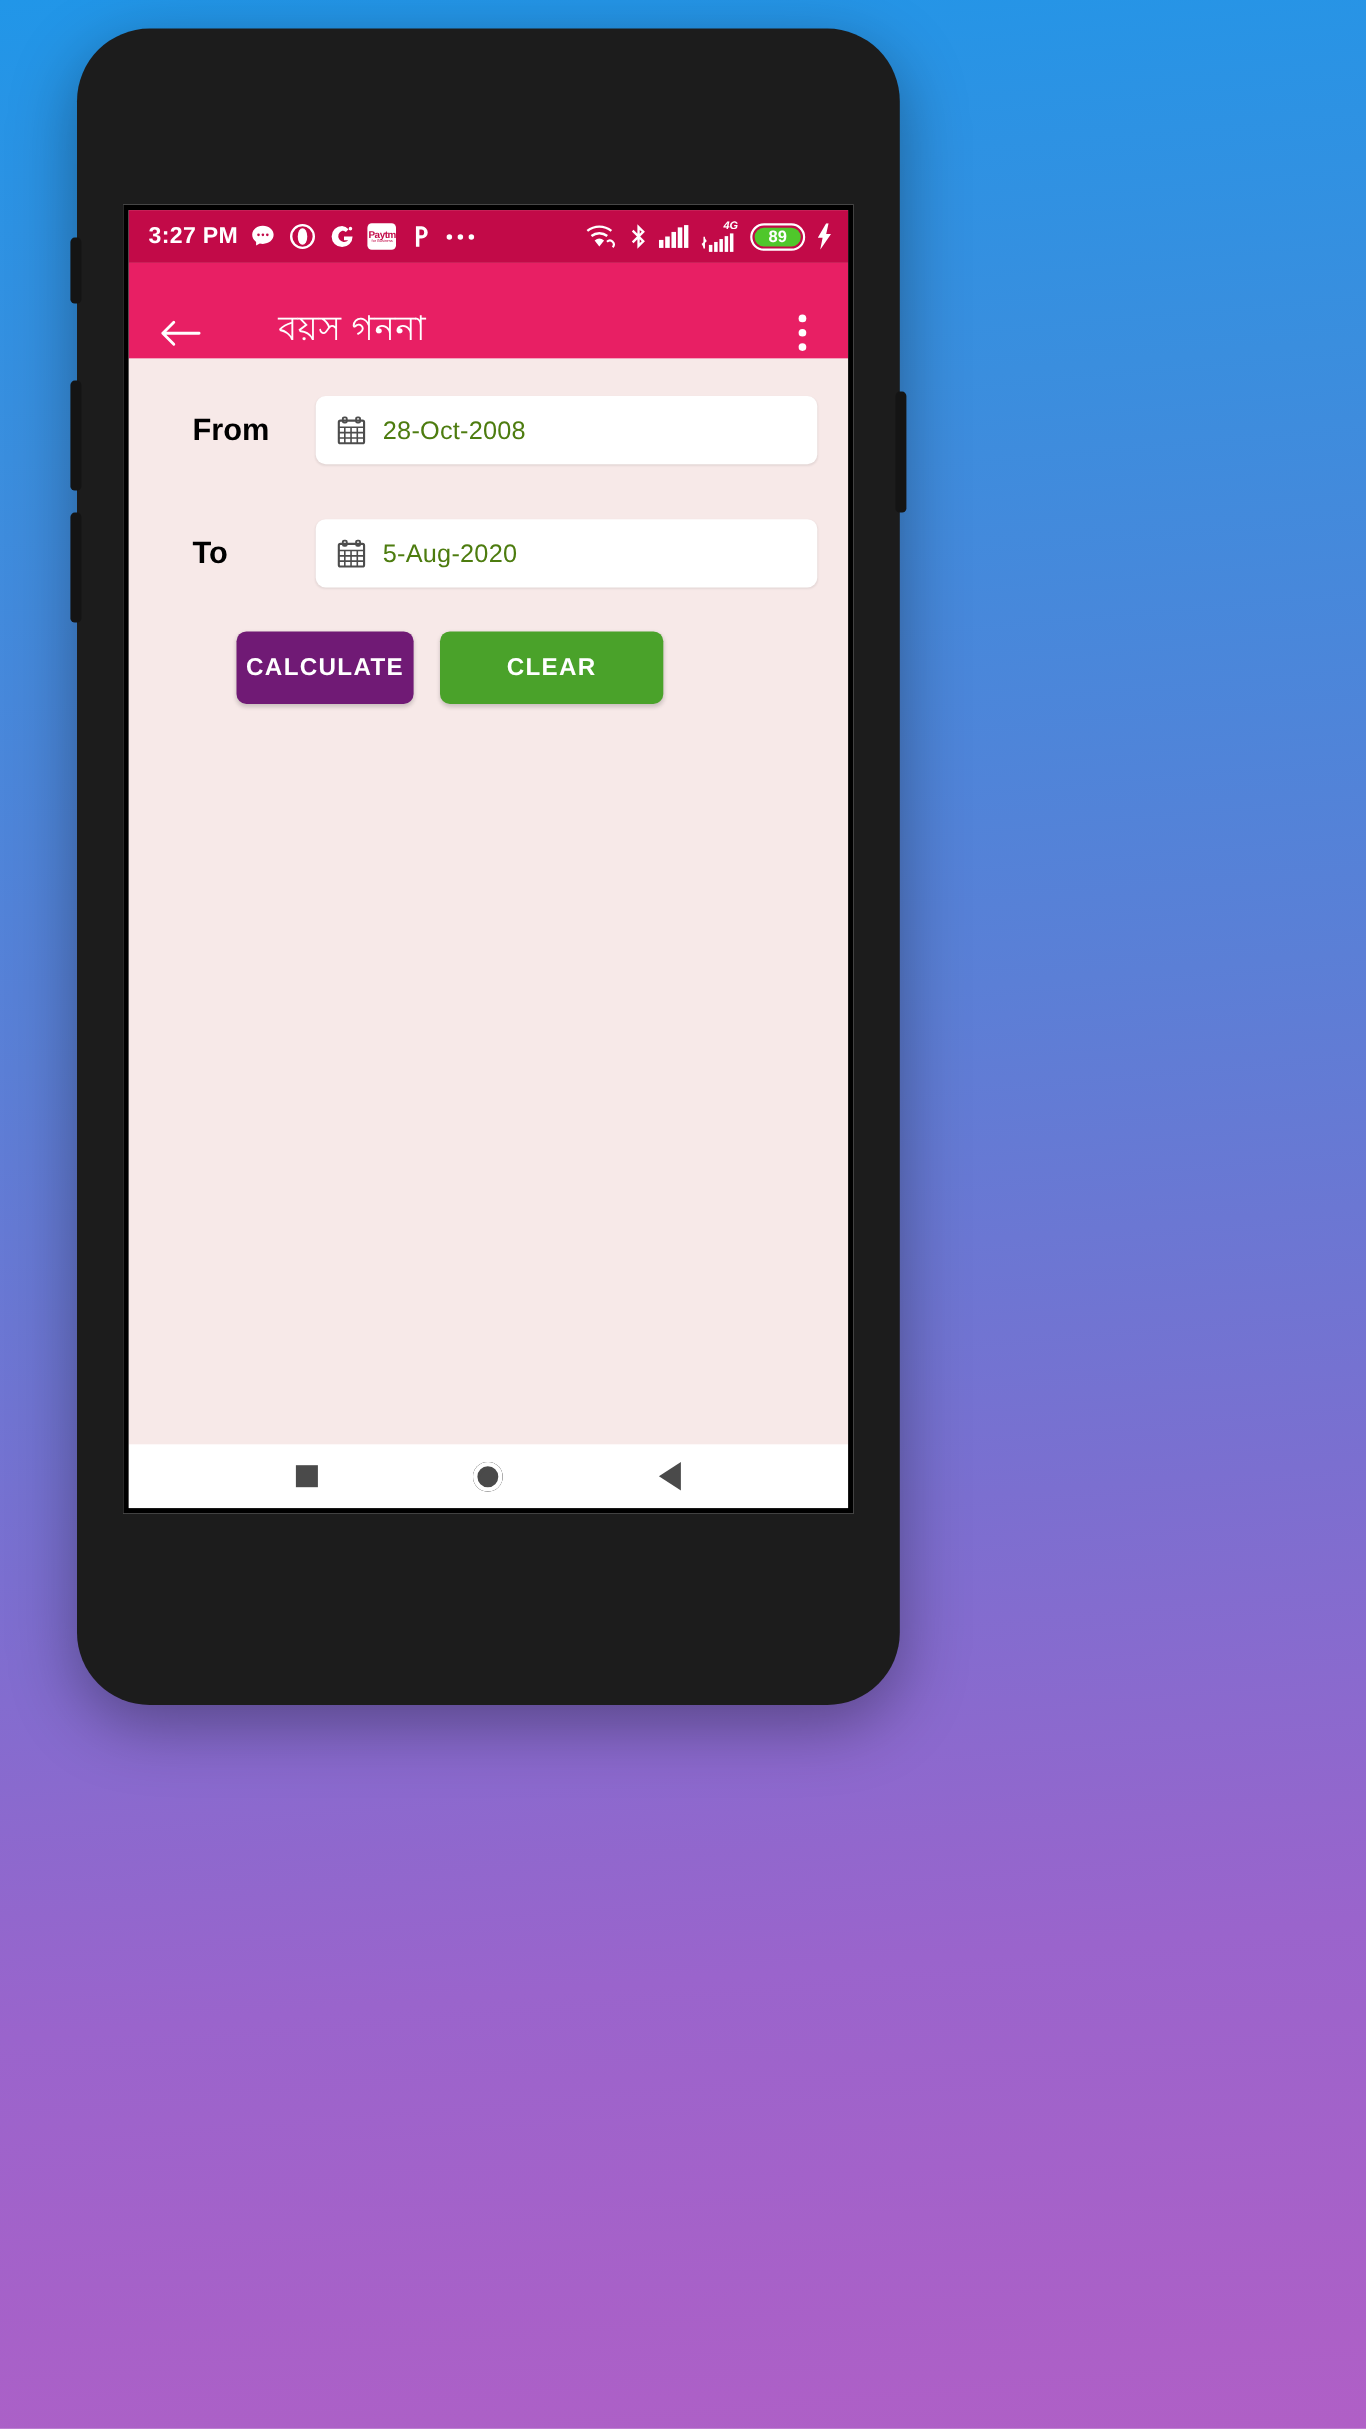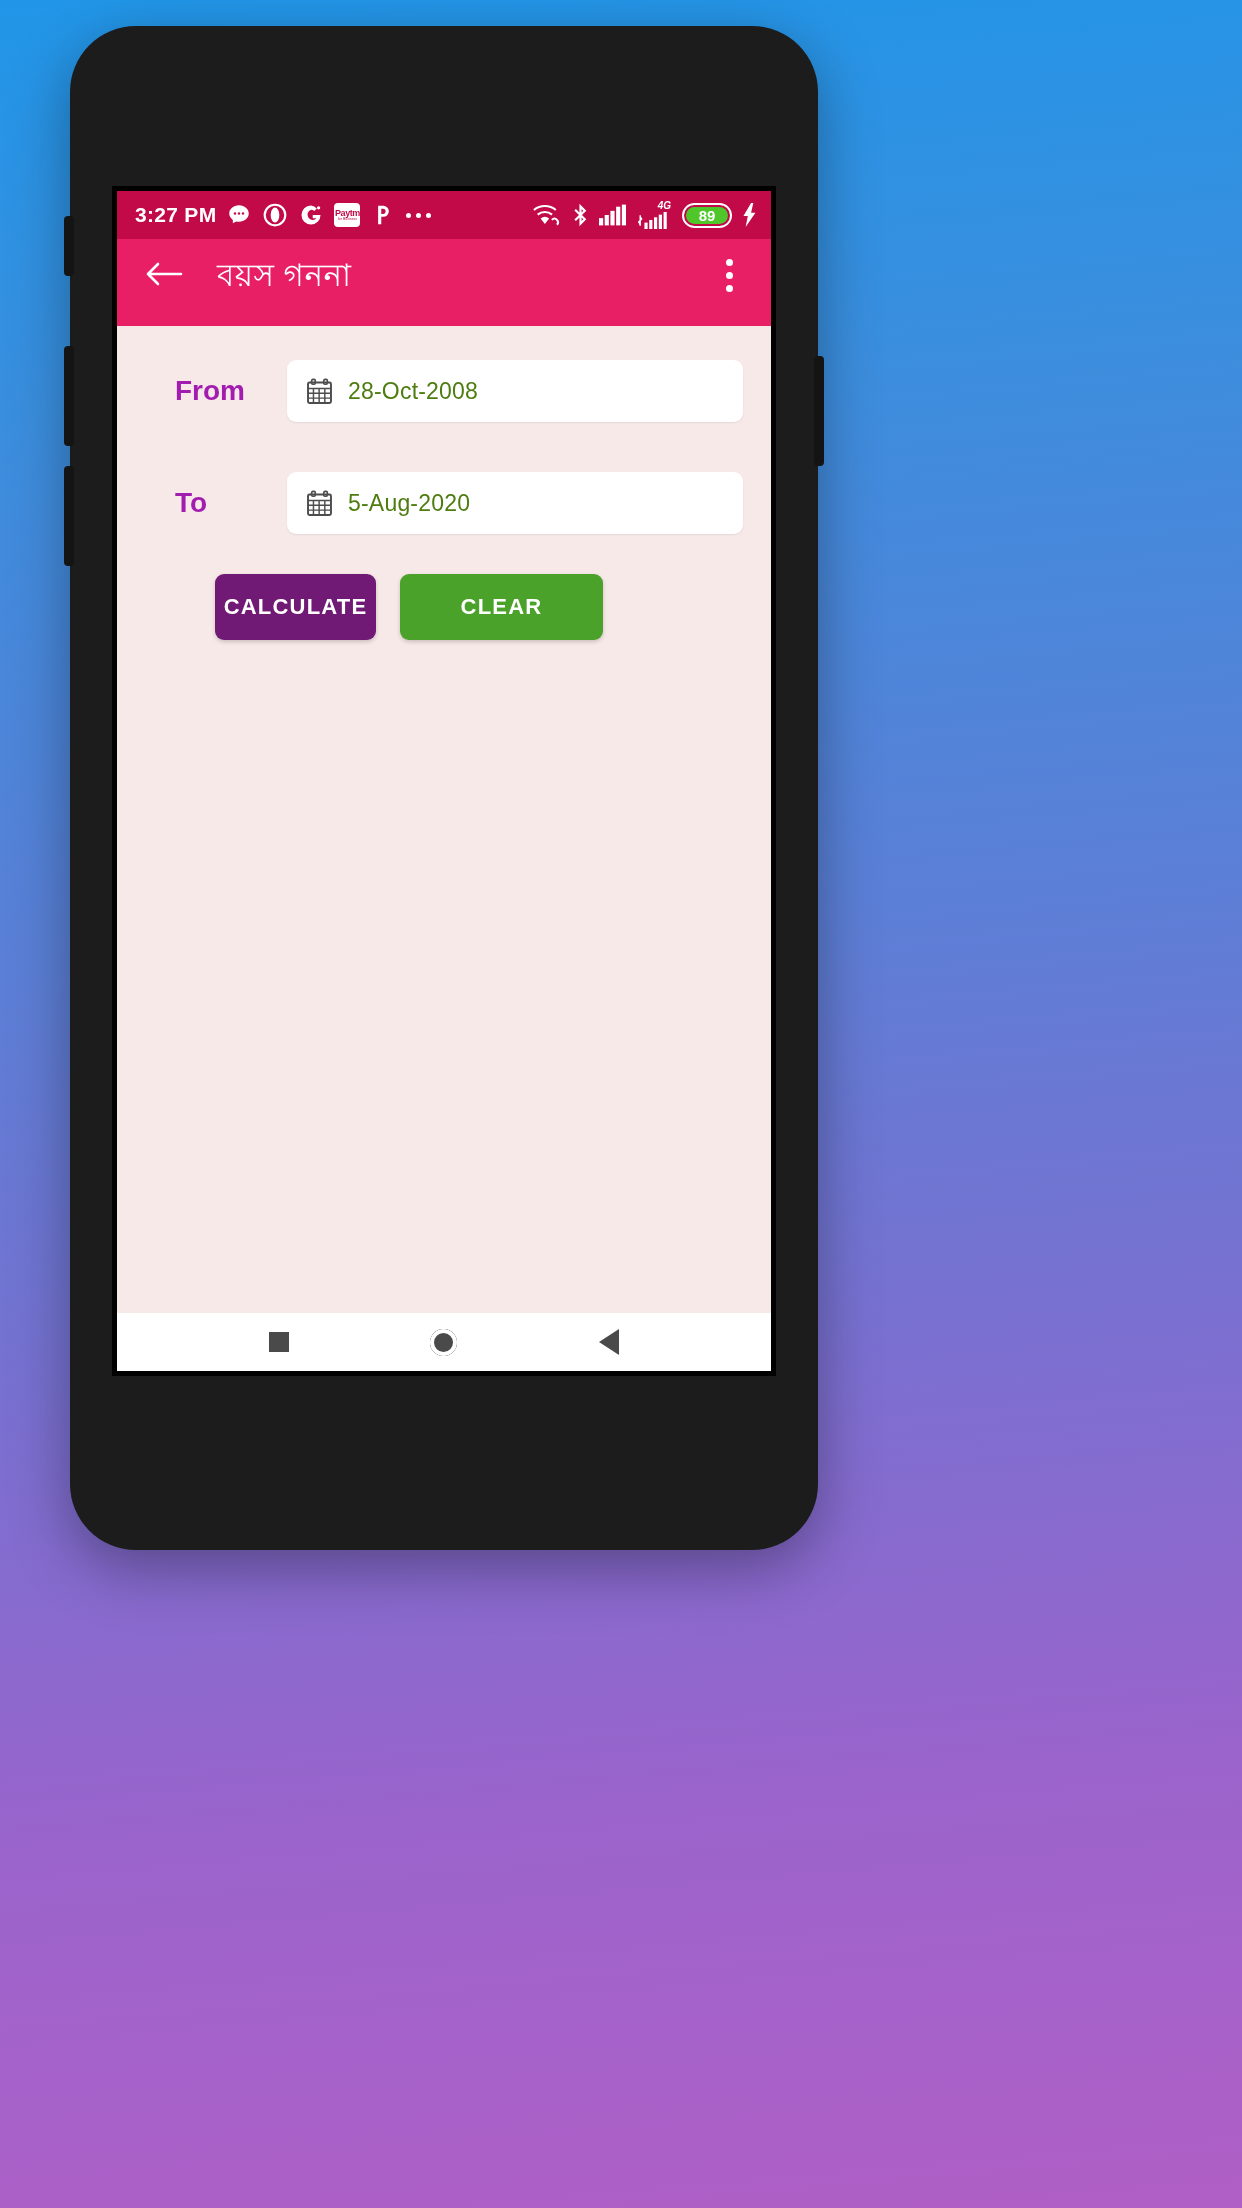--- a/index.html
+++ b/index.html
@@ -75,22 +75,23 @@
     background:#4fc72b;border-radius:10px;
   }
   .battery .lvl { position:relative;font-size:15px;font-weight:bold;color:#fff;z-index:2;}
 
   .gbadge { font-size:10px; font-weight:bold; line-height:1; margin-bottom:1px;font-style:italic;}
 
   
   #appbar {
     flex:0 0 87px; height:87px;
     background:#e81f64;
-    display:flex; align-items:flex-start;
+    display:flex; align-items:flex-end;
     padding:12px 20px 0 24px;
+    gap:36px;
   }
   #back-btn { width:46px;height:46px;display:flex;align-items:center;justify-content:center;cursor:pointer;}
   #appbar-title {
     color:#fff; font-size:31px; margin-left:30px; letter-spacing:.5px;
     font-family:"Liberation Sans","DejaVu Sans",sans-serif;
   }
   #overflow-btn { margin-left:auto; width:44px;height:48px;display:flex;flex-direction:column;
                   align-items:center;justify-content:center;gap:6px;cursor:pointer;}
   #overflow-btn i { width:7px;height:7px;border-radius:50%;background:#fff;display:block;}
 
@@ -99,21 +100,21 @@
     flex:1 1 auto; background:#f7e9e8; position:relative; overflow:hidden;
     padding:0 28px;
   }
 
   .field-row { display:flex; align-items:center; }
   #row-from { margin-top:34px; }
   #row-to   { margin-top:50px; }
 
   .field-label {
     width:142px; flex:0 0 142px;
-    color:#a21caf; font-size:28px; font-weight:bold;
+    color:#000000; font-size:28px; font-weight:bold;
     padding-left:30px;
   }
   .date-box {
     flex:1 1 auto; height:62px; background:#fff; border-radius:9px;
     display:flex; align-items:center; padding:0 18px;
     box-shadow:0 1px 2px rgba(0,0,0,.08);
     cursor:pointer;
   }
   .cal-icon { width:29px;height:29px;flex:0 0 29px;margin-right:14px; }
   .date-text { font-size:23px; color:#4d7c0f; letter-spacing:.2px; }

